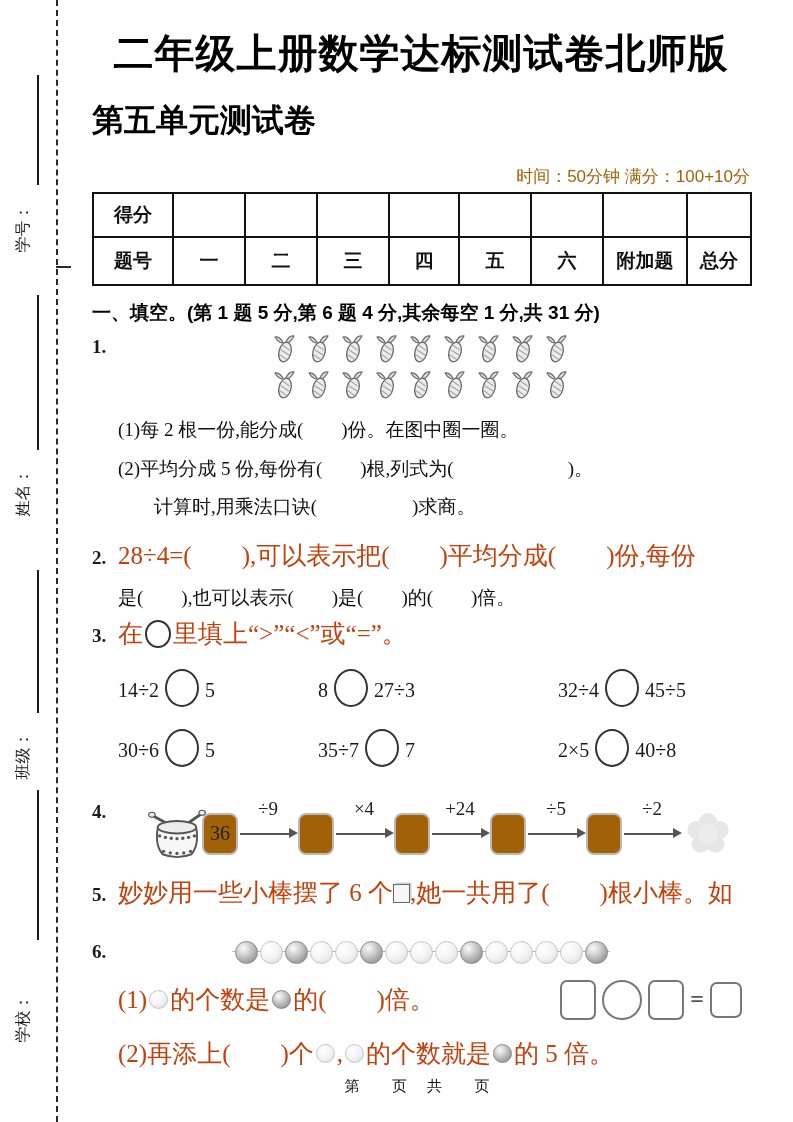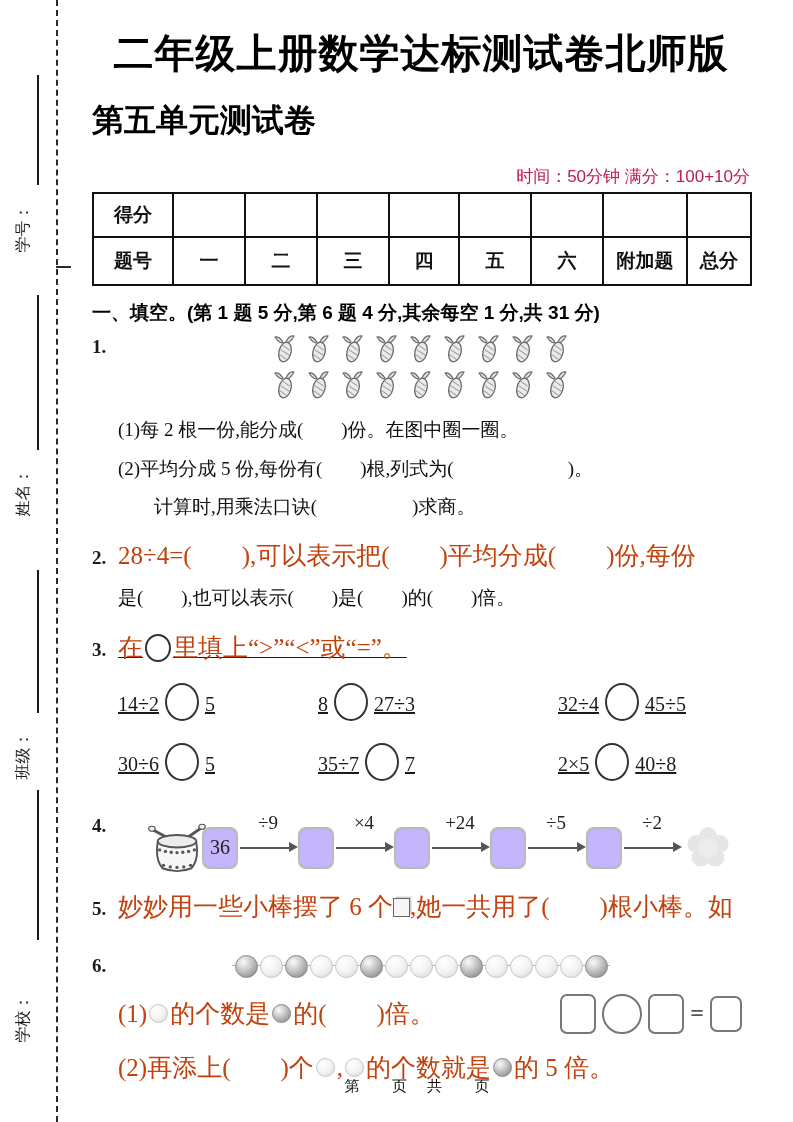--- a/index.html
+++ b/index.html
@@ -15,21 +15,21 @@
   .vlabel{position:absolute;left:-13px;width:72px;text-align:center;font-size:16px;
     font-family:"Liberation Sans","DejaVu Sans",sans-serif;
     transform:rotate(-90deg);transform-origin:center;white-space:nowrap;}
   
   .main{position:absolute;left:92px;top:26px;width:658px;}
   .title{font-family:"Liberation Sans","DejaVu Sans",sans-serif;font-weight:900;
     font-size:40px;text-align:center;letter-spacing:1px;color:#000;}
   .subtitle{font-family:"Liberation Sans","DejaVu Sans",sans-serif;font-weight:900;
     font-size:32px;text-align:left;margin-top:18px;color:#000;}
   .exam-info{font-family:"Liberation Sans","DejaVu Sans",sans-serif;font-size:17px;
-    text-align:right;margin-top:22px;margin-bottom:4px;color:#be185d;}
+    text-align:right;margin-top:22px;margin-bottom:4px;color:#a16207;}
   table.score{border-collapse:collapse;width:100%;table-layout:fixed;}
   table.score td{border:2px solid #111;height:40px;text-align:center;
     font-family:"Liberation Sans","DejaVu Sans",sans-serif;font-size:19px;font-weight:600;color:#111;}
   table.score tr+tr td{height:44px;}
   .sec-head{font-family:"Liberation Sans","DejaVu Sans",sans-serif;font-weight:700;
     font-size:19px;margin-top:14px;color:#000;}
   .q{margin-top:10px;}
   .qnum{font-weight:700;font-size:19px;display:inline-block;width:26px;}
   .q-text{font-size:25px;white-space:pre-wrap;line-height:1.45;color:#c2410c;}
   .q-line{margin:10px 0 0 26px;font-size:19px;white-space:pre-wrap;line-height:1.5;color:#111;}
@@ -42,21 +42,21 @@
   .cmp-grid{display:grid;grid-template-columns:200px 240px 1fr;row-gap:22px;
     margin:16px 0 0 26px;font-size:20px;align-items:center;}
   .cmp-cell{white-space:nowrap;}
   .cmp{display:inline-block;width:30px;height:34px;border:2px solid #333;
     border-radius:50%;vertical-align:-10px;margin:0 6px;background:#fff;}
   .cmp-inline{display:inline-block;width:22px;height:24px;border:2px solid #333;
     border-radius:50%;vertical-align:-6px;margin:0 2px;background:#fff;}
   
   .chain{display:flex;align-items:center;margin:6px 0 0 24px;}
   .chain .box{width:32px;height:38px;border:2px solid #b9b9b9;border-radius:8px;
-    background:#c4b5fd;display:flex;align-items:center;justify-content:center;
+    background:#a16207;display:flex;align-items:center;justify-content:center;
     font-size:20px;color:#222;flex:none;}
   .step{position:relative;width:60px;height:40px;flex:none;}
   .step .lbl{position:absolute;top:-16px;width:100%;text-align:center;font-size:19px;color:#222;}
   .step .ln{position:absolute;top:19px;left:2px;right:8px;height:0;border-top:2px solid #555;}
   .step .ah{position:absolute;top:14px;right:0;width:0;height:0;
     border-left:9px solid #555;border-top:5px solid transparent;border-bottom:5px solid transparent;}
   
   .bead-string{position:relative;display:flex;gap:2px;justify-content:center;
     width:350px;margin:4px auto 0 auto;margin-top:-22px;}
   .bead-string::before{content:"";position:absolute;left:-14px;right:-14px;top:10px;
@@ -234,21 +234,21 @@
     <div class="q-line q-text">(1)每 2 根一份,能分成(        )份。在图中圈一圈。</div>
     <div class="q-line q-text">(2)平均分成 5 份,每份有(        )根,列式为(                        )。</div>
     <div class="q-line q-text indent2">计算时,用乘法口诀(                    )求商。</div>
   </div>
 
   <div class="q" style="margin-top:16px;">
     <span class="qnum">2.</span><span class="q-text">28÷4=(        ),可以表示把(        )平均分成(        )份,每份</span>
     <div class="q-line q-text">是(        ),也可以表示(        )是(        )的(        )倍。</div>
   </div>
 
-  <div class="q" style="margin-top:18px;text-decoration:underline;">
+  <div class="q" style="margin-top:4px;">
     <span class="qnum">3.</span><span class="q-text"><span>在</span><span class="cmp-inline"></span><span>里填上“&gt;”“&lt;”或“=”。</span></span>
     <div class="cmp-grid">
       <div class="cmp-cell"><span>14÷2</span><span class="cmp"></span><span>5</span></div>
       <div class="cmp-cell"><span>8</span><span class="cmp"></span><span>27÷3</span></div>
       <div class="cmp-cell"><span>32÷4</span><span class="cmp"></span><span>45÷5</span></div>
       <div class="cmp-cell"><span>30÷6</span><span class="cmp"></span><span>5</span></div>
       <div class="cmp-cell"><span>35÷7</span><span class="cmp"></span><span>7</span></div>
       <div class="cmp-cell"><span>2×5</span><span class="cmp"></span><span>40÷8</span></div>
     </div>
   </div>

